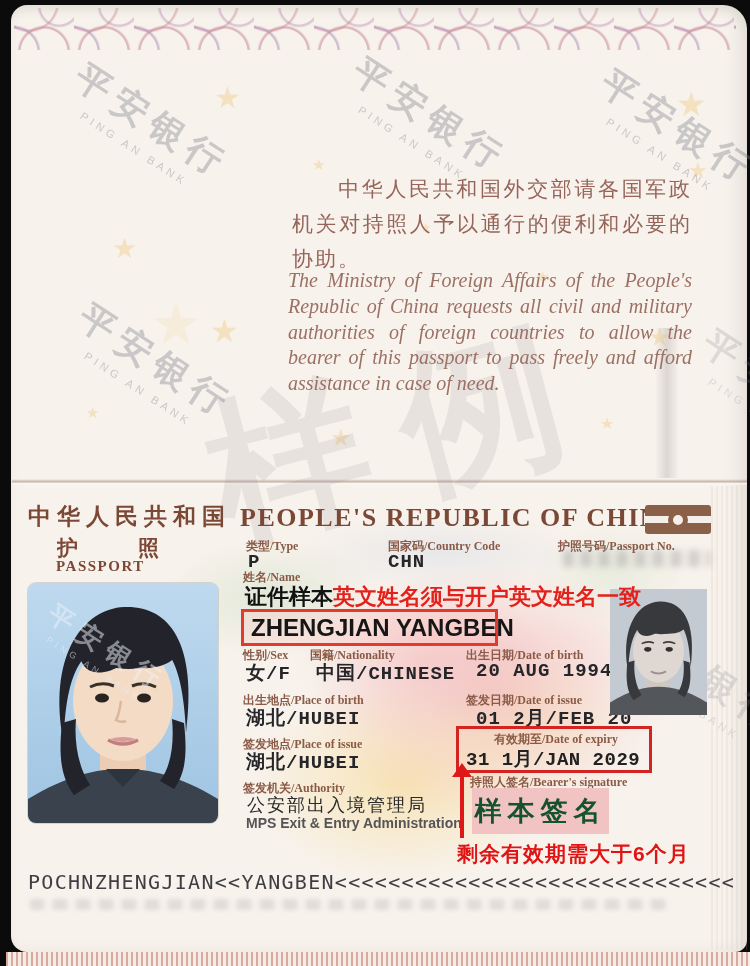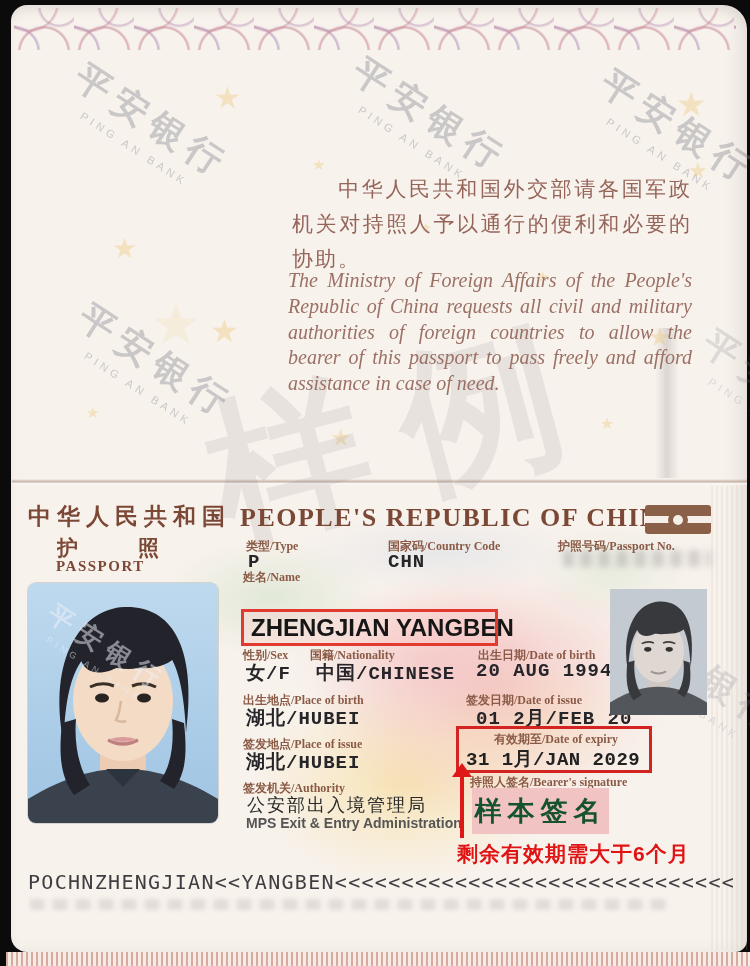--- a/index.html
+++ b/index.html
@@ -193,20 +193,23 @@
   <div class="pp-en">PASSPORT</div>
 
   <div class="flabel" style="left:246px;top:538px;">类型/Type</div>
   <div class="fval" style="left:248px;top:551px;">P</div>
   <div class="flabel" style="left:388px;top:538px;">国家码/Country Code</div>
   <div class="fval" style="left:388px;top:551px;">CHN</div>
   <div class="flabel" style="left:558px;top:538px;">护照号码/Passport No.</div>
   <div class="smudge" style="left:563px;top:550px;width:148px;height:17px;"></div>
 
   <div class="flabel" style="left:243px;top:569px;">姓名/Name</div>
+  <div class="name-annot">
+    <span class="black">证件样本</span><span class="red">英文姓名须与开户英文姓名一致</span>
+  </div>
   <div class="name-box">ZHENGJIAN YANGBEN</div>
 
   <div class="photo">
     <svg viewBox="0 0 190 240" width="190" height="240">
       <rect width="190" height="240" fill="#a9cde9"></rect>
       <rect width="190" height="240" fill="url(#shade)" opacity="0.25"></rect>
       <defs>
           <linearGradient id="shade" x1="0" y1="0" x2="0" y2="1">
         <stop offset="0" stop-color="#ffffff"></stop>
             <stop offset="1" stop-color="#7fa8cf"></stop>
@@ -250,21 +253,21 @@
       <ellipse cx="74" cy="115" rx="7" ry="4.5" fill="#2a2824"></ellipse>
       <ellipse cx="116" cy="115" rx="7" ry="4.5" fill="#2a2824"></ellipse>
       <path d="M80,157 Q95,165 110,157" stroke="#a98b8b" stroke-width="3.5" fill="none"></path>
     </svg>
   </div>
 
   <div class="flabel" style="left:243px;top:647px;">性别/Sex</div>
   <div class="fval" style="left:246px;top:660px;">女/F</div>
   <div class="flabel" style="left:310px;top:647px;">国籍/Nationality</div>
   <div class="fval" style="left:316px;top:660px;">中国/CHINESE</div>
-  <div class="flabel" style="left:478px;top:647px;">出生日期/Date of birth</div>
+  <div class="flabel" style="left:466px;top:647px;">出生日期/Date of birth</div>
   <div class="fval" style="left:476px;top:660px;">20 AUG 1994</div>
 
   <div class="flabel" style="left:243px;top:692px;">出生地点/Place of birth</div>
   <div class="fval" style="left:246px;top:705px;">湖北/HUBEI</div>
   <div class="flabel" style="left:466px;top:692px;">签发日期/Date of issue</div>
   <div class="fval" style="left:476px;top:705px;">01 2月/FEB 20</div>
 
   <div class="flabel" style="left:243px;top:736px;">签发地点/Place of issue</div>
   <div class="fval" style="left:246px;top:749px;">湖北/HUBEI</div>
 

